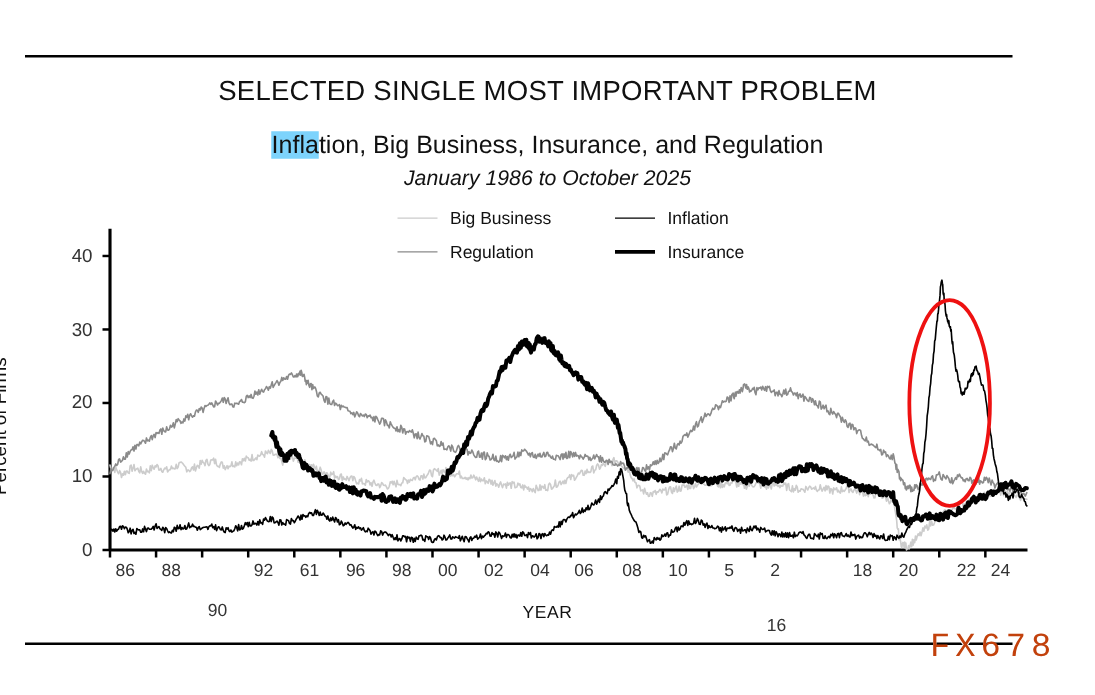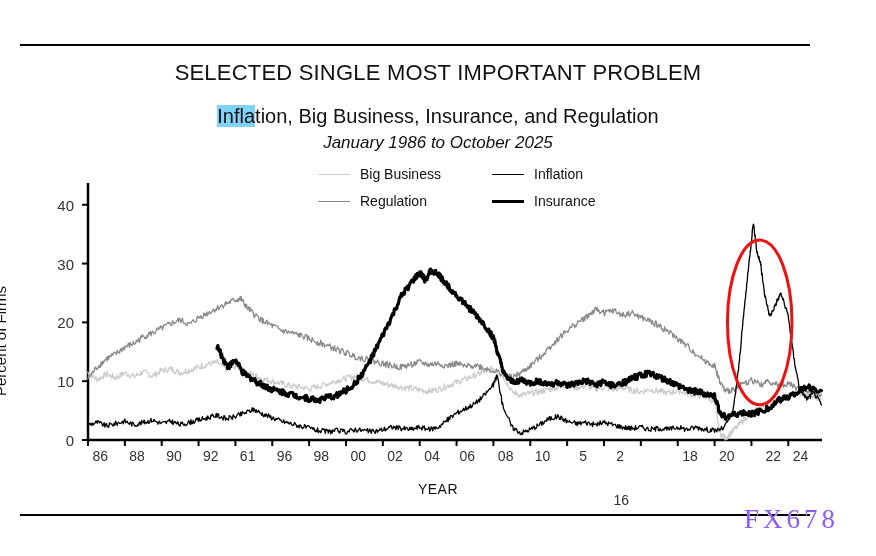--- a/index.html
+++ b/index.html
@@ -23,22 +23,22 @@
     font-size:20px;color:#111;white-space:pre;
   }
   .subtitle .hl{background:#7dd3fc;}
   .daterange{
     position:absolute;left:0;top:133px;width:876px;text-align:center;
     font-size:17px;font-style:italic;color:#111;white-space:pre;
   }
 
   .watermark{
     position:absolute;left:744px;top:504px;
-    font-size:27px;letter-spacing:4px;color:#8b5cf6;
-    font-family:Liberation Serif, serif;
+    font-size:27px;letter-spacing:4px;color:#c2410c;
+    font-family:Liberation Mono, monospace;
     text-shadow:0 1px 0 #fff;
     user-select:none;
     text-align:right;
   }
 
   
   #chart{position:absolute;left:0;top:160px;width:876px;height:345px;}
   .ylabel{
     position:absolute;left:-8px;top:236px;
     transform:rotate(-90deg);transform-origin:left top;
@@ -86,21 +86,21 @@
     <div id="ytick-layer">
         <div class="ytick" style="left: 34px; top: 280px;">0</div>
         <div class="ytick" style="left: 34px; top: 221.19px;">10</div>
         <div class="ytick" style="left: 34px; top: 162.381px;">20</div>
         <div class="ytick" style="left: 34px; top: 103.571px;">30</div>
         <div class="ytick" style="left: 34px; top: 44.7619px;">40</div>
       </div>
     <div id="xtick-layer">
         <div class="xtick" style="left: 88px;">86</div>
         <div class="xtick" style="left: 124.857px;">88</div>
-        <div class="xtick" style="left: 161.713px;">90</div>
+        <div class="xtick" style="left: 161.713px; margin-top: 32px;">90</div>
         <div class="xtick" style="left: 198.57px;">92</div>
         <div class="xtick" style="left: 235.427px;">61</div>
         <div class="xtick" style="left: 272.283px;">96</div>
         <div class="xtick" style="left: 309.14px;">98</div>
         <div class="xtick" style="left: 345.996px;">00</div>
         <div class="xtick" style="left: 382.853px;">02</div>
         <div class="xtick" style="left: 419.71px;">04</div>
         <div class="xtick" style="left: 455px;">06</div>
         <div class="xtick" style="left: 493.423px;">08</div>
         <div class="xtick" style="left: 530.28px;">10</div>

